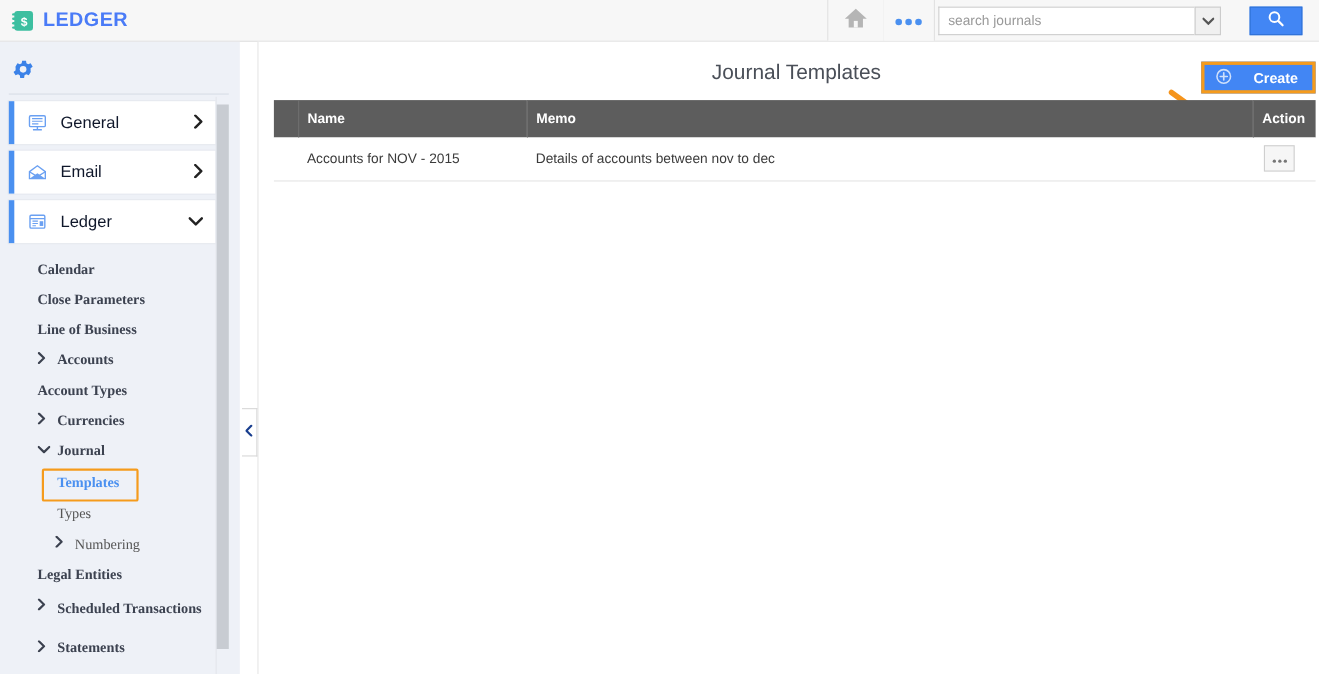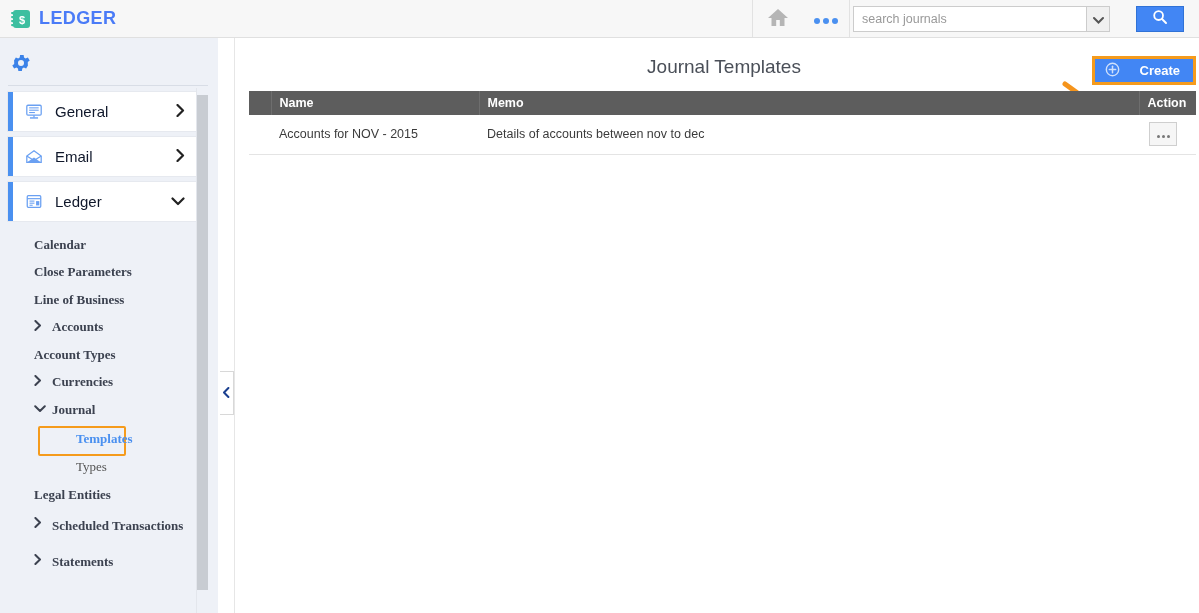--- a/index.html
+++ b/index.html
@@ -184,21 +184,21 @@
     font-family: Liberation Serif, serif;
   }
   .subitem .chev {
     position: absolute;
     left: 34px;
     font-size: 12px;
     font-weight: bold;
     color: #3c4250;
   }
   .subitem.haschev { padding-left: 52px; }
-  .subitem.level2 { padding-left: 76px; font-weight: bold; }
+  .subitem.level2 { padding-left: 52px; font-weight: bold; }
   .subitem.level2 .chev { left: 50px; }
   .subitem.level2.haschev { padding-left: 68px; }
   .subitem.plain { font-weight: normal; color: #555; }
   .subitem.link { color: #4a90f0; font-weight: bold; }
   .subitem.wrap {
     height: auto;
     min-height: 27.5px;
     padding-top: 2px;
     padding-bottom: 2px;
     align-items: center;
@@ -297,21 +297,21 @@
     top: 53px;
     width: 947px;
     border-collapse: collapse;
     table-layout: fixed;
   }
   table.tbl thead th {
     background: #5d5d5d;
     color: #ffffff;
     font-size: 12.5px;
     text-align: left;
-    height: 24px;
+    height: 34px;
     padding: 0 0 0 8px;
     font-weight: bold;
     border-right: 1px solid #6e6e6e;
     box-sizing: border-box;
   }
   table.tbl thead th.last { border-right: none; margin-left: 40px; }
   table.tbl tbody td {
     font-size: 12.5px;
     color: #3b3b3b;
     height: 39px;
@@ -507,20 +507,28 @@
 
     <div class="subitem level2 link" style="position:relative;height:30px;">
       <span class="highlight-box" style="left:38px; top:2px; width:84px; height:26px;"></span>
       <span style="position:relative;">Templates</span>
     </div>
 
     <div class="subitem level2 plain">
       <span>Types</span>
     </div>
 
+    <div class="subitem level2 plain haschev">
+      <span class="chev">
+        <svg width="8" height="11" viewBox="0 0 8 11">
+            <path d="M1.4 1 L6 5.5 L1.4 10" stroke="#3c4250" stroke-width="2" fill="none" stroke-linecap="round" stroke-linejoin="round"></path>
+          </svg>
+      </span>
+      <span>Numbering</span>
+    </div>
 
     <div class="subitem">
       <span>Legal Entities</span>
     </div>
 
     <div class="subitem haschev wrap">
       <span class="chev" style="top:6px;">
         <svg width="8" height="11" viewBox="0 0 8 11">
             <path d="M1.4 1 L6 5.5 L1.4 10" stroke="#3c4250" stroke-width="2" fill="none" stroke-linecap="round" stroke-linejoin="round"></path>
           </svg>

